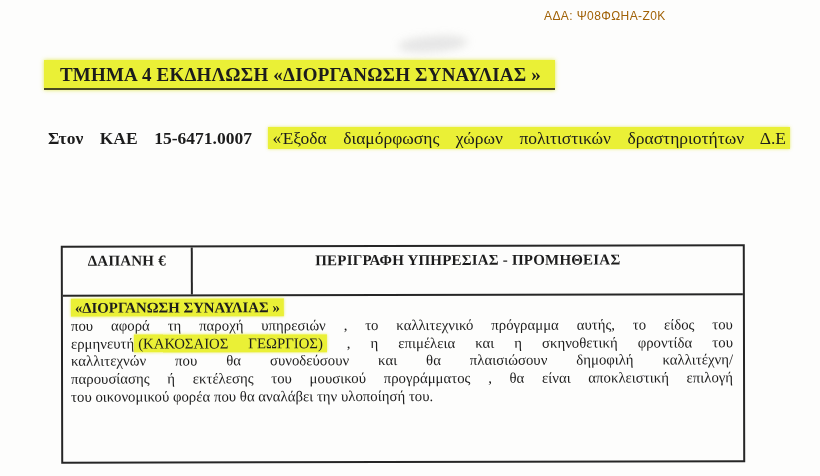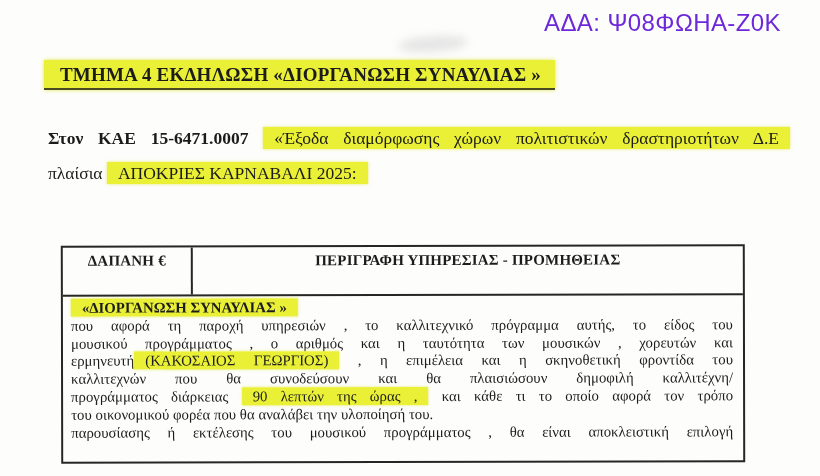--- a/index.html
+++ b/index.html
@@ -18,43 +18,43 @@
   .artifact {
     position:absolute; left:398px; top:36px; width:70px; height:16px;
     background:rgba(150,150,150,0.22);
     border-radius:50%;
     filter:blur(4px);
     transform:rotate(-4deg);
   }
   .ada {
     position:absolute; left:544px; top:9px;
     font-family:"Liberation Sans", sans-serif;
-    font-size:24px; letter-spacing:0.4px; font-weight:500;
-    color:#6d28d9;
+    font-size:12px; letter-spacing:0.4px; font-weight:500;
+    color:#a16207;
   }
   .heading {
     position:absolute; left:44px; top:60px; margin:0;
     font-size:19px; font-weight:bold; letter-spacing:0.2px;
   }
   .heading .inner {
     display:inline-block;
     background:var(--highlight, #eaf036);
     padding:4px 14px 2px 16px;
     border-bottom:2px solid #4a4a22;
     box-shadow:0 0 4px rgba(220,228,40,0.8);
   }
   .para {
     position:absolute; left:48px; top:121px; width:742px;
     font-size:17.5px;
   }
   .para .tline { line-height:34.6px; white-space:normal; }
   .tline.just { text-align:justify; text-align-last:justify; }
   .hl {
     background:var(--highlight, #eaf036);
-    padding:1px 11px;
+    padding:1px 4px;
     box-shadow:0 0 3px rgba(222,230,45,0.7);
   }
   .b { font-weight:bold; }
   
   .xtable {
     position:absolute; left:61px; top:245px; width:684px; height:218px;
     border:2px solid var(--border, #262626);
     box-sizing:border-box;
     background:transparent;
     transform:rotate(-0.12deg);
@@ -80,35 +80,32 @@
   <div class="artifact"></div>
 
   <div class="ada">ΑΔΑ: Ψ08ΦΩΗΑ-Ζ0Κ</div>
 
   <h1 class="heading">
     <span class="inner">ΤΜΗΜΑ 4 ΕΚΔΗΛΩΣΗ «ΔΙΟΡΓΑΝΩΣΗ ΣΥΝΑΥΛΙΑΣ »</span>
   </h1>
 
   <div class="para">
       <div class="tline just"><span class="b">Στον ΚΑΕ 15-6471.0007</span><span> </span><span class="hl">«Έξοδα διαμόρφωσης  χώρων πολιτιστικών δραστηριοτήτων Δ.Ε</span></div>
-      <div class="tline"><span>πλαίσια </span><span class="hl"> ΑΠΟΚΡΙΕΣ ΚΑΡΝΑΒΑΛΙ 2025: </span></div>
     </div>
 
   <div class="xtable">
     <div class="thead">
       <div class="th c1">ΔΑΠΑΝΗ €</div>
       <div class="th c2">ΠΕΡΙΓΡΑΦΗ ΥΠΗΡΕΣΙΑΣ - ΠΡΟΜΗΘΕΙΑΣ</div>
     </div>
     <div class="trow">
       <div class="c2 desc">
           <div class="tline"><span class="hl b">«ΔΙΟΡΓΑΝΩΣΗ ΣΥΝΑΥΛΙΑΣ »</span></div>
           <div class="tline just"><span>που αφορά τη παροχή υπηρεσιών , το καλλιτεχνικό πρόγραμμα αυτής, το είδος του</span></div>
-          <div class="tline just"><span>μουσικού προγράμματος , ο αριθμός και η ταυτότητα των μουσικών , χορευτών και</span></div>
           <div class="tline just"><span>ερμηνευτή</span><span class="hl">(ΚΑΚΟΣΑΙΟΣ ΓΕΩΡΓΙΟΣ)</span><span> , η επιμέλεια και η σκηνοθετική φροντίδα του</span></div>
           <div class="tline just"><span>καλλιτεχνών που θα συνοδεύσουν και θα πλαισιώσουν δημοφιλή καλλιτέχνη/</span></div>
-          <div class="tline just"><span>προγράμματος διάρκειας </span><span class="hl">90 λεπτών της ώρας ,</span><span> και κάθε τι το οποίο αφορά τον τρόπο</span></div>
+          <div class="tline just"><span>παρουσίασης ή εκτέλεσης του μουσικού προγράμματος , θα είναι αποκλειστική επιλογή</span></div>
           <div class="tline"><span>του οικονομικού φορέα που θα αναλάβει την υλοποίησή του.</span></div>
-          <div class="tline just"><span>παρουσίασης ή εκτέλεσης του μουσικού προγράμματος , θα είναι αποκλειστική επιλογή</span></div>
         </div>
     </div>
   </div>
 
 </div>
 
 </body></html>

